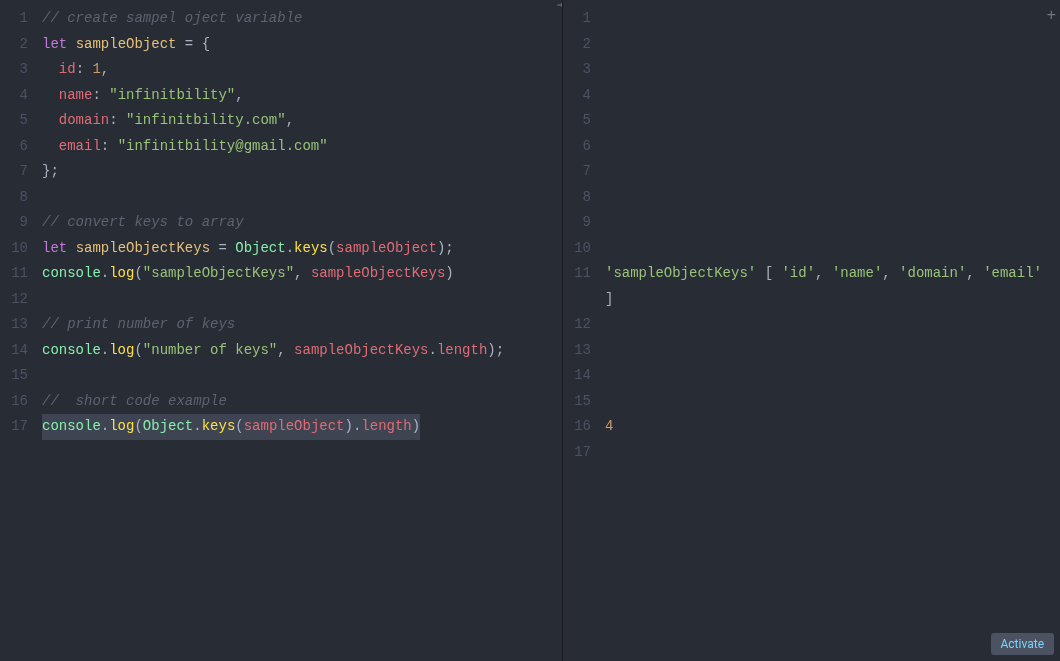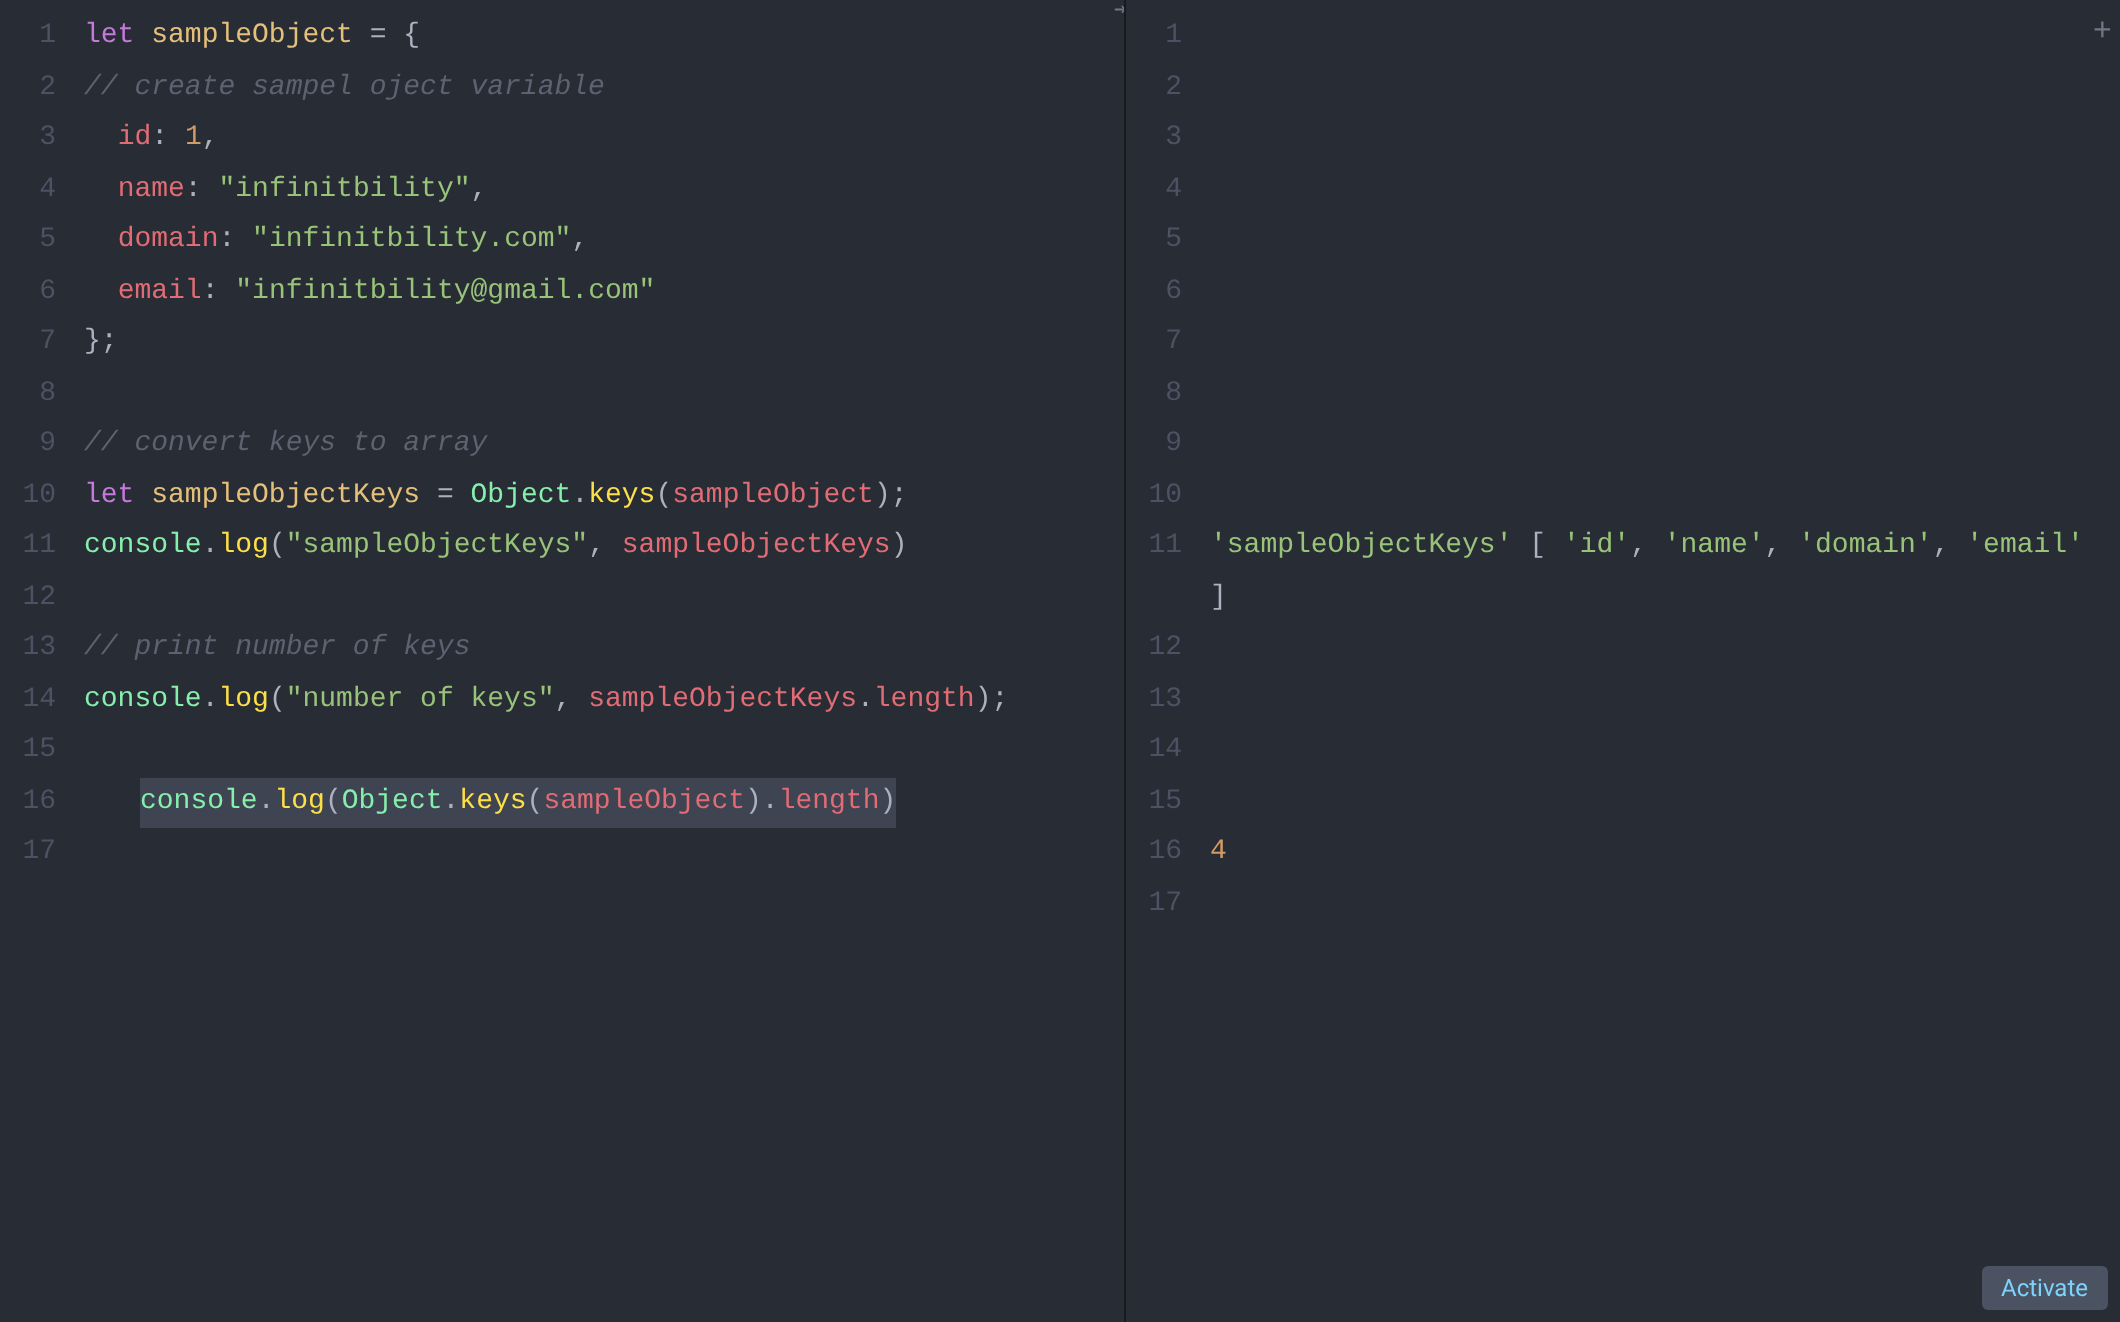--- a/index.html
+++ b/index.html
@@ -91,21 +91,20 @@
   .tk-prop { color: #e06c75; }
   .tk-num { color: #d19a66; }
   .tk-str { color: #98c379; }
   .tk-class { color: #86efac; }
   .tk-func { color: #fde047; }
   .tk-ident { color: #e06c75; }
   .tk-default { color: #abb2bf; }
   .selected {
     background: #3e4451;
     display: inline-block;
-    margin-left: 28px;
   }
   .out-str { color: #98c379; }
   .out-num { color: #d19a66; }
   .out-def { color: #abb2bf; }
   .activate-btn {
     position: absolute;
     bottom: 6px;
     right: 6px;
     background: #4b5363;
     color: #7dd3fc;
@@ -137,35 +136,36 @@
           <div class="line">10</div>
           <div class="line">11</div>
           <div class="line">12</div>
           <div class="line">13</div>
           <div class="line">14</div>
           <div class="line">15</div>
           <div class="line">16</div>
           <div class="line">17</div>
         </div>
       <div class="code" id="left-code">
+          <div class="line"><span class="tk-comment">// create sampel oject variable</span></div>
           <div class="line"><span class="tk-keyword">let</span><span class="tk-default"> </span><span class="tk-var">sampleObject</span><span class="tk-default"> </span><span class="tk-op">=</span><span class="tk-default"> </span><span class="tk-punc">{</span></div>
-          <div class="line"><span class="tk-comment">// create sampel oject variable</span></div>
           <div class="line"><span class="tk-default">  </span><span class="tk-prop">id</span><span class="tk-punc">:</span><span class="tk-default"> </span><span class="tk-num">1</span><span class="tk-punc">,</span></div>
           <div class="line"><span class="tk-default">  </span><span class="tk-prop">name</span><span class="tk-punc">:</span><span class="tk-default"> </span><span class="tk-str">"infinitbility"</span><span class="tk-punc">,</span></div>
           <div class="line"><span class="tk-default">  </span><span class="tk-prop">domain</span><span class="tk-punc">:</span><span class="tk-default"> </span><span class="tk-str">"infinitbility.com"</span><span class="tk-punc">,</span></div>
           <div class="line"><span class="tk-default">  </span><span class="tk-prop">email</span><span class="tk-punc">:</span><span class="tk-default"> </span><span class="tk-str">"infinitbility@gmail.com"</span></div>
           <div class="line"><span class="tk-punc">};</span></div>
           <div class="line"></div>
           <div class="line"><span class="tk-comment">// convert keys to array</span></div>
           <div class="line"><span class="tk-keyword">let</span><span class="tk-default"> </span><span class="tk-var">sampleObjectKeys</span><span class="tk-default"> </span><span class="tk-op">=</span><span class="tk-default"> </span><span class="tk-class">Object</span><span class="tk-punc">.</span><span class="tk-func">keys</span><span class="tk-punc">(</span><span class="tk-ident">sampleObject</span><span class="tk-punc">)</span><span class="tk-punc">;</span></div>
           <div class="line"><span class="tk-class">console</span><span class="tk-punc">.</span><span class="tk-func">log</span><span class="tk-punc">(</span><span class="tk-str">"sampleObjectKeys"</span><span class="tk-punc">,</span><span class="tk-default"> </span><span class="tk-ident">sampleObjectKeys</span><span class="tk-punc">)</span></div>
           <div class="line"></div>
           <div class="line"><span class="tk-comment">// print number of keys</span></div>
           <div class="line"><span class="tk-class">console</span><span class="tk-punc">.</span><span class="tk-func">log</span><span class="tk-punc">(</span><span class="tk-str">"number of keys"</span><span class="tk-punc">,</span><span class="tk-default"> </span><span class="tk-ident">sampleObjectKeys</span><span class="tk-punc">.</span><span class="tk-prop">length</span><span class="tk-punc">)</span><span class="tk-punc">;</span></div>
           <div class="line"></div>
+          <div class="line"><span class="tk-comment">//  short code example</span></div>
           <div class="line"><span class="selected"><span class="tk-class">console</span><span class="tk-punc">.</span><span class="tk-func">log</span><span class="tk-punc">(</span><span class="tk-class">Object</span><span class="tk-punc">.</span><span class="tk-func">keys</span><span class="tk-punc">(</span><span class="tk-ident">sampleObject</span><span class="tk-punc">)</span><span class="tk-punc">.</span><span class="tk-prop">length</span><span class="tk-punc">)</span></span></div>
         </div>
     </div>
     <div class="divider-handle">
       <div class="divider-icon">⇥</div>
     </div>
   </div>
 
   <div class="pane pane-right">
     <div class="add-icon">+</div>

